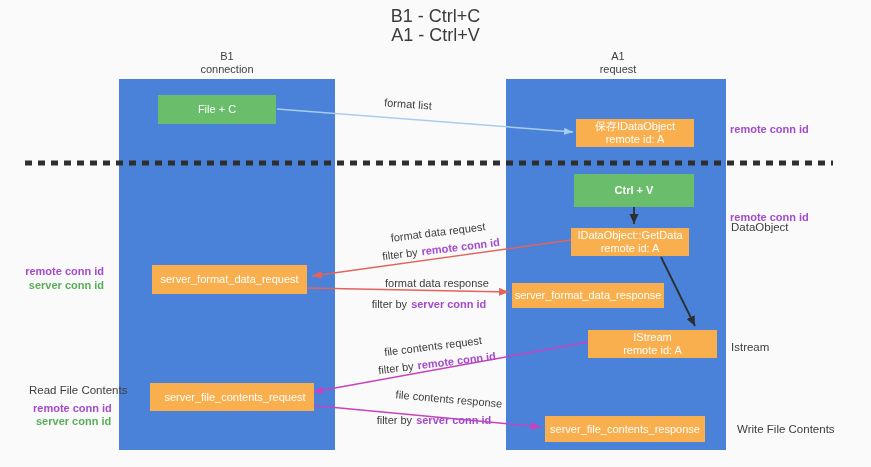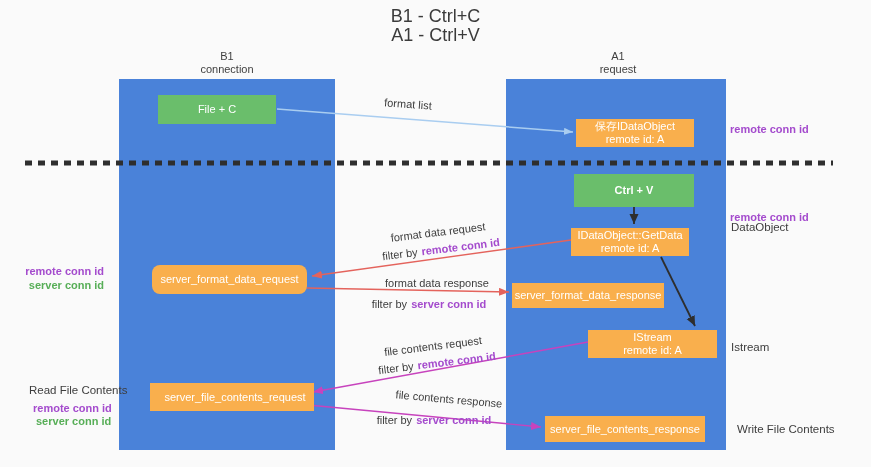--- a/index.html
+++ b/index.html
@@ -87,21 +87,21 @@
     <span>保存IDataObject</span>
     <span>remote id: A</span>
   </div>
   <div class="box green" style="left:574px;top:174px;width:120px;height:33px;font-weight:bold;">
     <span>Ctrl + V</span>
   </div>
   <div class="box orange" style="left:571px;top:228px;width:118px;height:28px;">
     <span>IDataObject::GetData</span>
     <span>remote id: A</span>
   </div>
-  <div class="box orange" style="left:152px;top:265px;width:155px;height:29px;border-radius:8px;">
+  <div class="box orange" style="left:152px;top:265px;width:155px;height:29px;">
     <span>server_format_data_request</span>
   </div>
   <div class="box orange" style="left:512px;top:283px;width:152px;height:25px;">
     <span>server_format_data_response</span>
   </div>
   <div class="box orange" style="left:588px;top:330px;width:129px;height:28px;">
     <span>IStream</span>
     <span>remote id: A</span>
   </div>
   <div class="box orange" style="left:150px;top:383px;width:158px;height:28px;padding-left:6px;">

